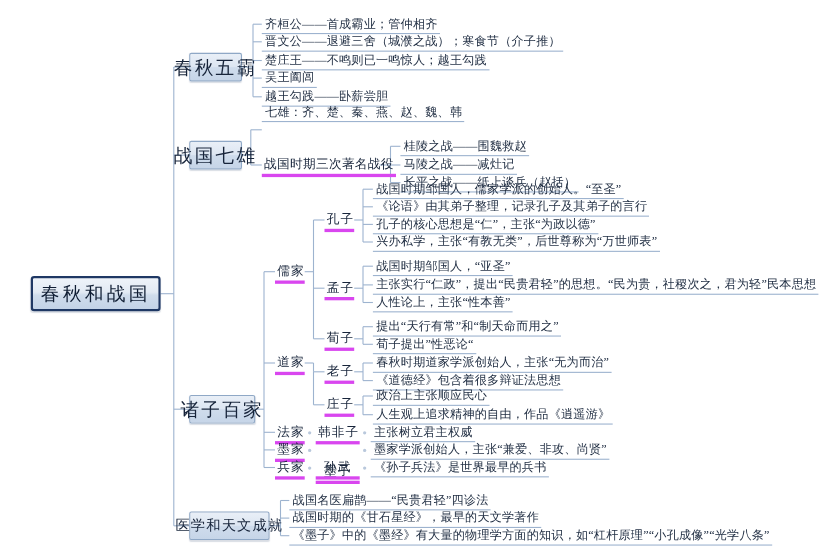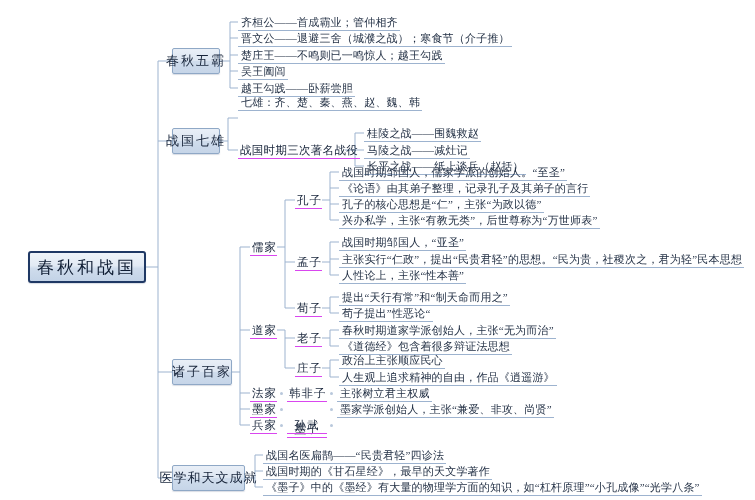--- a/index.html
+++ b/index.html
@@ -33,21 +33,21 @@
   }
   .root{
     border:2px solid #1f3864;
     border-radius:3px;
     font-size:17px;
     letter-spacing:3px;
     color:#0f1d33;
     background:linear-gradient(to bottom,#eef3f9 0%,#e2eaf4 45%,#cfdcec 55%,#c3d3e7 100%);
   }
   .lvl2{
-    font-size:13px;
+    font-size:17px;
     letter-spacing:2px;
     color:#17243a;
   }
   
   .leaf{
     position:absolute;
     box-sizing:border-box;
     white-space:nowrap;
     font-size:11px;
     line-height:14px;
@@ -56,21 +56,21 @@
     color:#1d2b40;
     letter-spacing:.2px;
   }
   .lbl{
     position:absolute;
     box-sizing:border-box;
     white-space:nowrap;
     font-size:11.5px;
     line-height:14px;
     padding:0 2px 1px 2px;
-    border-bottom:1px solid #d946ef;
+    border-bottom:3px solid #d946ef;
     color:#17243a;
     letter-spacing:1px;
     text-align:center;
   }
   .dot{
     position:absolute;
     width:3px;height:3px;border-radius:50%;
     background:#b9c8dc;
   }
 </style>
@@ -232,20 +232,21 @@
   <div class="leaf" style="left:339px;top:353px;">政治上主张顺应民心</div>
   <div class="leaf" style="left:339px;top:370px;">人生观上追求精神的自由，作品《逍遥游》</div>
 
   <div class="lbl" style="left:287px;top:386px;width:40px;">韩非子</div>
   <div class="leaf" style="left:337px;top:386px;">主张树立君主权威</div>
 
   <div class="lbl" style="left:287px;top:422px;width:40px;">墨子</div>
   <div class="leaf" style="left:337px;top:402px;">墨家学派创始人，主张“兼爱、非攻、尚贤”</div>
 
   <div class="lbl" style="left:287px;top:418px;width:40px;">孙武</div>
+  <div class="leaf" style="left:337px;top:418px;">《孙子兵法》是世界最早的兵书</div>
 
   <div class="dot" style="left:280px;top:392px;"></div>
   <div class="dot" style="left:280px;top:408px;"></div>
   <div class="dot" style="left:280px;top:424px;"></div>
   <div class="dot" style="left:330px;top:392px;"></div>
   <div class="dot" style="left:330px;top:408px;"></div>
   <div class="dot" style="left:330px;top:424px;"></div>
 
   <div class="leaf" style="left:263px;top:448px;">战国名医扁鹊——“民贵君轻”四诊法</div>
   <div class="leaf" style="left:263px;top:464px;">战国时期的《甘石星经》，最早的天文学著作</div>

